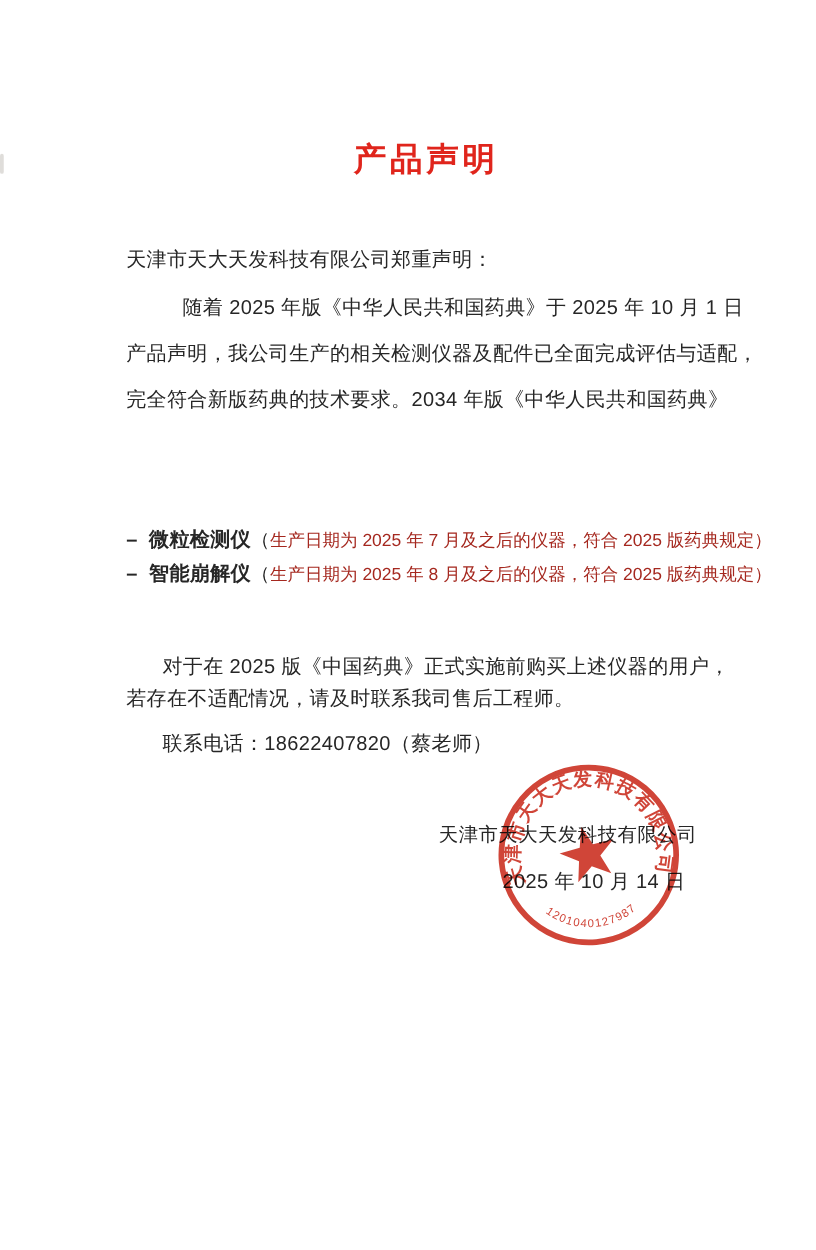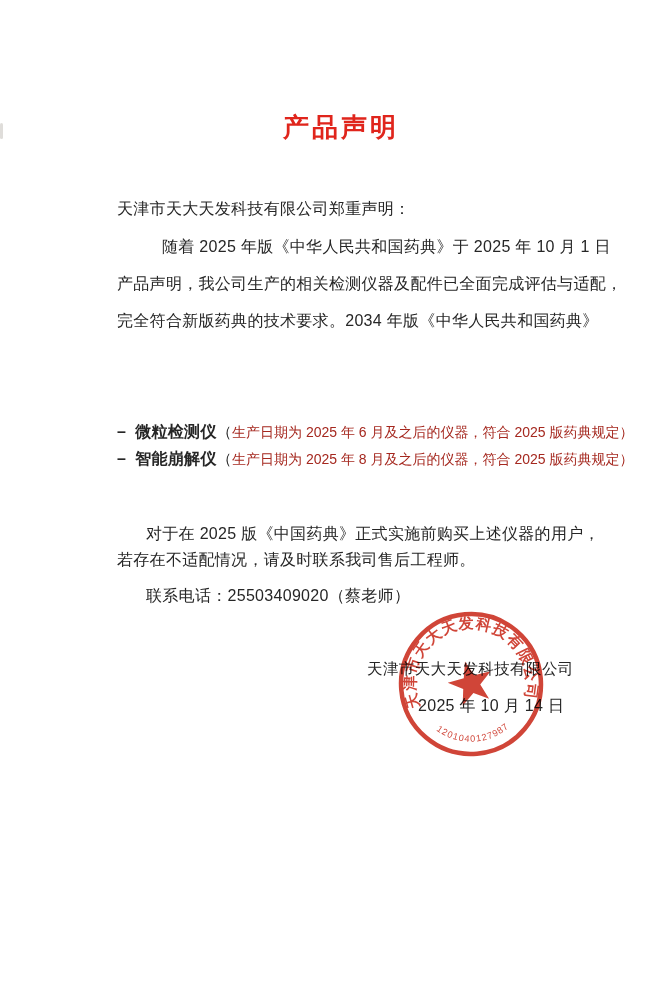--- a/index.html
+++ b/index.html
@@ -24,21 +24,20 @@
     color:var(--title-red);
     letter-spacing:3px;
   }
   .line{
     position:absolute;
     white-space:nowrap;
     font-size:16px;
     color:var(--body);
     letter-spacing:0.3px;
     line-height:22px;
-    margin-left:16px;
   }
   .bullet .dash{font-weight:bold;margin-right:9px;}
   .bullet .bname{font-weight:bold;}
   .bullet .bparen{font-weight:normal;font-size:15px;}
   .bullet .bnote{
     color:var(--note-red);
     font-size:14px;
     letter-spacing:0;
   }
   .sig-company{font-size:15.5px;letter-spacing:0.4px;}
@@ -69,30 +68,30 @@
 
   <div class="doc-title">产品声明</div>
 
   <div class="line" style="top:198px;left:101px;">天津市天大天发科技有限公司郑重声明：</div>
 
   <div class="line" style="top:236px;left:146px;">随着 2025 年版《中华人民共和国药典》于 2025 年 10 月 1 日</div>
   <div class="line" style="top:273px;left:101px;">产品声明，我公司生产的相关检测仪器及配件已全面完成评估与适配，</div>
   <div class="line" style="top:310px;left:101px;">完全符合新版药典的技术要求。2034 年版《中华人民共和国药典》</div>
 
   <div class="line bullet" style="top:421px;left:101px;">
-    <span class="dash">–</span><span class="bname">微粒检测仪</span><span class="bparen">（</span><span class="bnote">生产日期为 2025 年 6 月及之后的仪器，符合 2025 版药典规定）</span>
+    <span class="dash">–</span><span class="bname">微粒检测仪</span><span class="bparen">（</span><span class="bnote">生产日期为 2025 年 7 月及之后的仪器，符合 2025 版药典规定）</span>
   </div>
   <div class="line bullet" style="top:448px;left:101px;">
     <span class="dash">–</span><span class="bname">智能崩解仪</span><span class="bparen">（</span><span class="bnote">生产日期为 2025 年 8 月及之后的仪器，符合 2025 版药典规定）</span>
   </div>
 
   <div class="line" style="top:523px;left:130px;">对于在 2025 版《中国药典》正式实施前购买上述仪器的用户，</div>
   <div class="line" style="top:549px;left:101px;">若存在不适配情况，请及时联系我司售后工程师。</div>
 
-  <div class="line" style="top:585px;left:130px;">联系电话：25503409020（蔡老师）</div>
+  <div class="line" style="top:585px;left:130px;">联系电话：18622407820（蔡老师）</div>
 
   <div class="line sig-company" style="top:658px;left:351px;">天津市天大天发科技有限公司</div>
   <div class="line sig-date" style="top:695px;left:402px;">2025 年 10 月 14 日</div>
 
   <svg class="stamp" viewBox="0 0 150 150" xmlns="http://www.w3.org/2000/svg">
     <defs>
       <path id="ringPath" d="M 23.3,93.8 A 55,55 0 1 1 126.7,93.8"></path>
       <path id="serialPath" d="M 30,110 A 57,57 0 0 0 120,110"></path>
     </defs>
     <circle class="ring" cx="75" cy="75" r="69"></circle>

